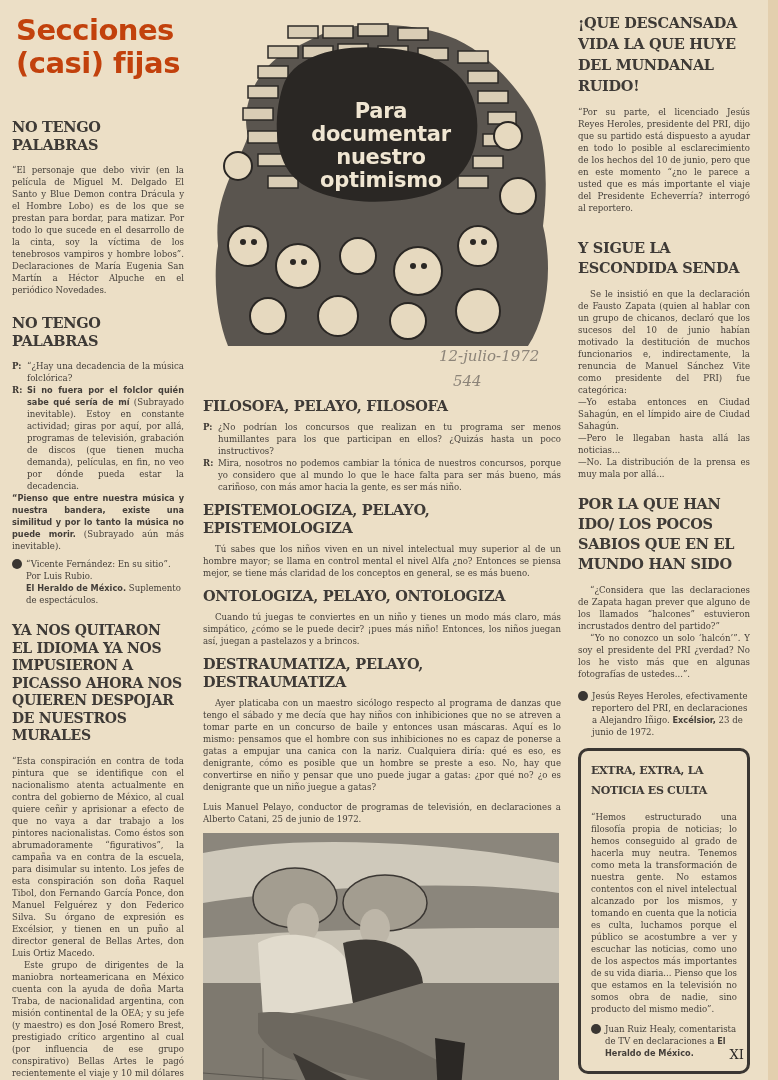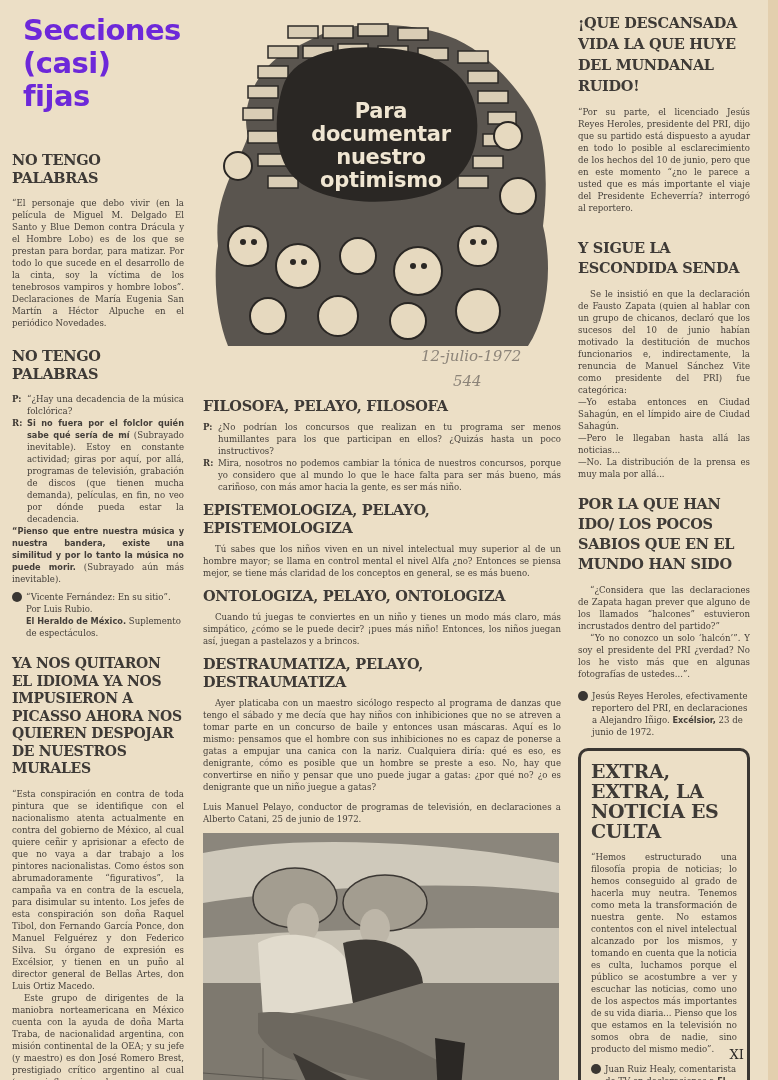--- a/index.html
+++ b/index.html
@@ -10,22 +10,22 @@
     font-family:"DejaVu Serif", serif;
   }
   .paper-edge { position:absolute; right:0; top:0; width:10px; height:1080px; background:#e3cfae; }
   .col { position:absolute; top:0; }
   #col-left { left:12px; width:172px; }
   #col-mid { left:203px; width:358px; }
   #col-right { left:578px; width:172px; }
 
   .masthead {
     font-family:"DejaVu Sans", sans-serif; font-weight:bold;
-    font-size:29px; line-height:33px; color:#6d28d9; letter-spacing:-0.5px;
-    margin:14px 0 0 11px;
+    font-size:29px; line-height:33px; color:#c2410c; letter-spacing:-0.5px;
+    margin:14px 0 0 4px;
   }
   h2.hd {
     font-family:"DejaVu Serif", serif; font-weight:bold; color:#3e3a36;
     text-transform:uppercase; margin:0; letter-spacing:-0.3px;
   }
   .hd-l { font-size:14.5px; line-height:18px; }
   .hd-m { font-size:14.5px; line-height:18px; }
   .txt { font-size:8.6px; line-height:12px; text-align:justify; margin:0; color:#433e39; }
   .txt b { font-family:"DejaVu Sans", sans-serif; font-size:8.2px; }
   .ind { text-indent:12px; }
@@ -158,21 +158,21 @@
           <circle cx="96" cy="246" r="3"></circle>
           <circle cx="205" cy="250" r="3"></circle>
           <circle cx="216" cy="250" r="3"></circle>
           <circle cx="265" cy="226" r="3"></circle>
           <circle cx="276" cy="226" r="3"></circle>
       </g>
     </svg>
     <div class="illo-title">Para documentar nuestro optimismo</div>
   </div>
 
-  <div class="handwriting" style="left:218px;top:347px">12-julio-1972</div>
+  <div class="handwriting" style="left:236px;top:347px">12-julio-1972</div>
   <div class="handwriting" style="left:250px;top:372px">544</div>
 
   <div style="margin-top:46px">
     <h2 class="hd hd-m">FILOSOFA, PELAYO, FILOSOFA</h2>
     <div style="margin-top:6px">
       <div class="qa">
         <span class="lbl">P:</span>
         <p class="txt">¿No podrían los concursos que realizan en tu programa ser menos humillantes para los que participan en ellos? ¿Quizás hasta un poco instructivos?</p>
       </div>
       <div class="qa">
@@ -241,21 +241,21 @@
     <h2 class="hd hd-l" style="font-size:14.5px;line-height:20px">POR LA QUE HAN IDO/ LOS POCOS SABIOS QUE EN EL MUNDO HAN SIDO</h2>
     <p class="txt ind" style="margin-top:10px">“¿Considera que las declaraciones de Zapata hagan prever que alguno de los llamados “halcones” estuvieron incrustados dentro del partido?”</p>
     <p class="txt ind">“Yo no conozco un solo ‘halcón’”. Y soy el presidente del PRI ¿verdad? No los he visto más que en algunas fotografías de ustedes...”.</p>
     <div class="src" style="margin-top:10px">
       <span class="dot"></span>
       <p class="txt"><span>Jesús Reyes Heroles, efectivamente reportero del PRI, en declaraciones a Alejandro Iñigo.</span> <b>Excélsior,</b><span> 23 de junio de 1972.</span></p>
     </div>
   </div>
 
   <div class="box">
-    <h2 class="hd hd-l" style="font-size:19px;line-height:20px">EXTRA, EXTRA, LA NOTICIA ES CULTA</h2>
+    <h2 class="hd hd-l" style="font-size:11px;line-height:20px">EXTRA, EXTRA, LA NOTICIA ES CULTA</h2>
     <p class="txt" style="margin-top:10px">“Hemos estructurado una filosofía propia de noticias; lo hemos conseguido al grado de hacerla muy neutra. Tenemos como meta la transformación de nuestra gente. No estamos contentos con el nivel intelectual alcanzado por los mismos, y tomando en cuenta que la noticia es culta, luchamos porque el público se acostumbre a ver y escuchar las noticias, como uno de los aspectos más importantes de su vida diaria... Pienso que los que estamos en la televisión no somos obra de nadie, sino producto del mismo medio”.</p>
     <div class="src" style="margin-top:8px">
       <span class="dot"></span>
       <p class="txt"><span>Juan Ruiz Healy, comentarista de TV en declaraciones a </span><b>El Heraldo de México.</b></p>
     </div>
   </div>
 </div>
 
 <div class="pagenum">XI</div>
 

